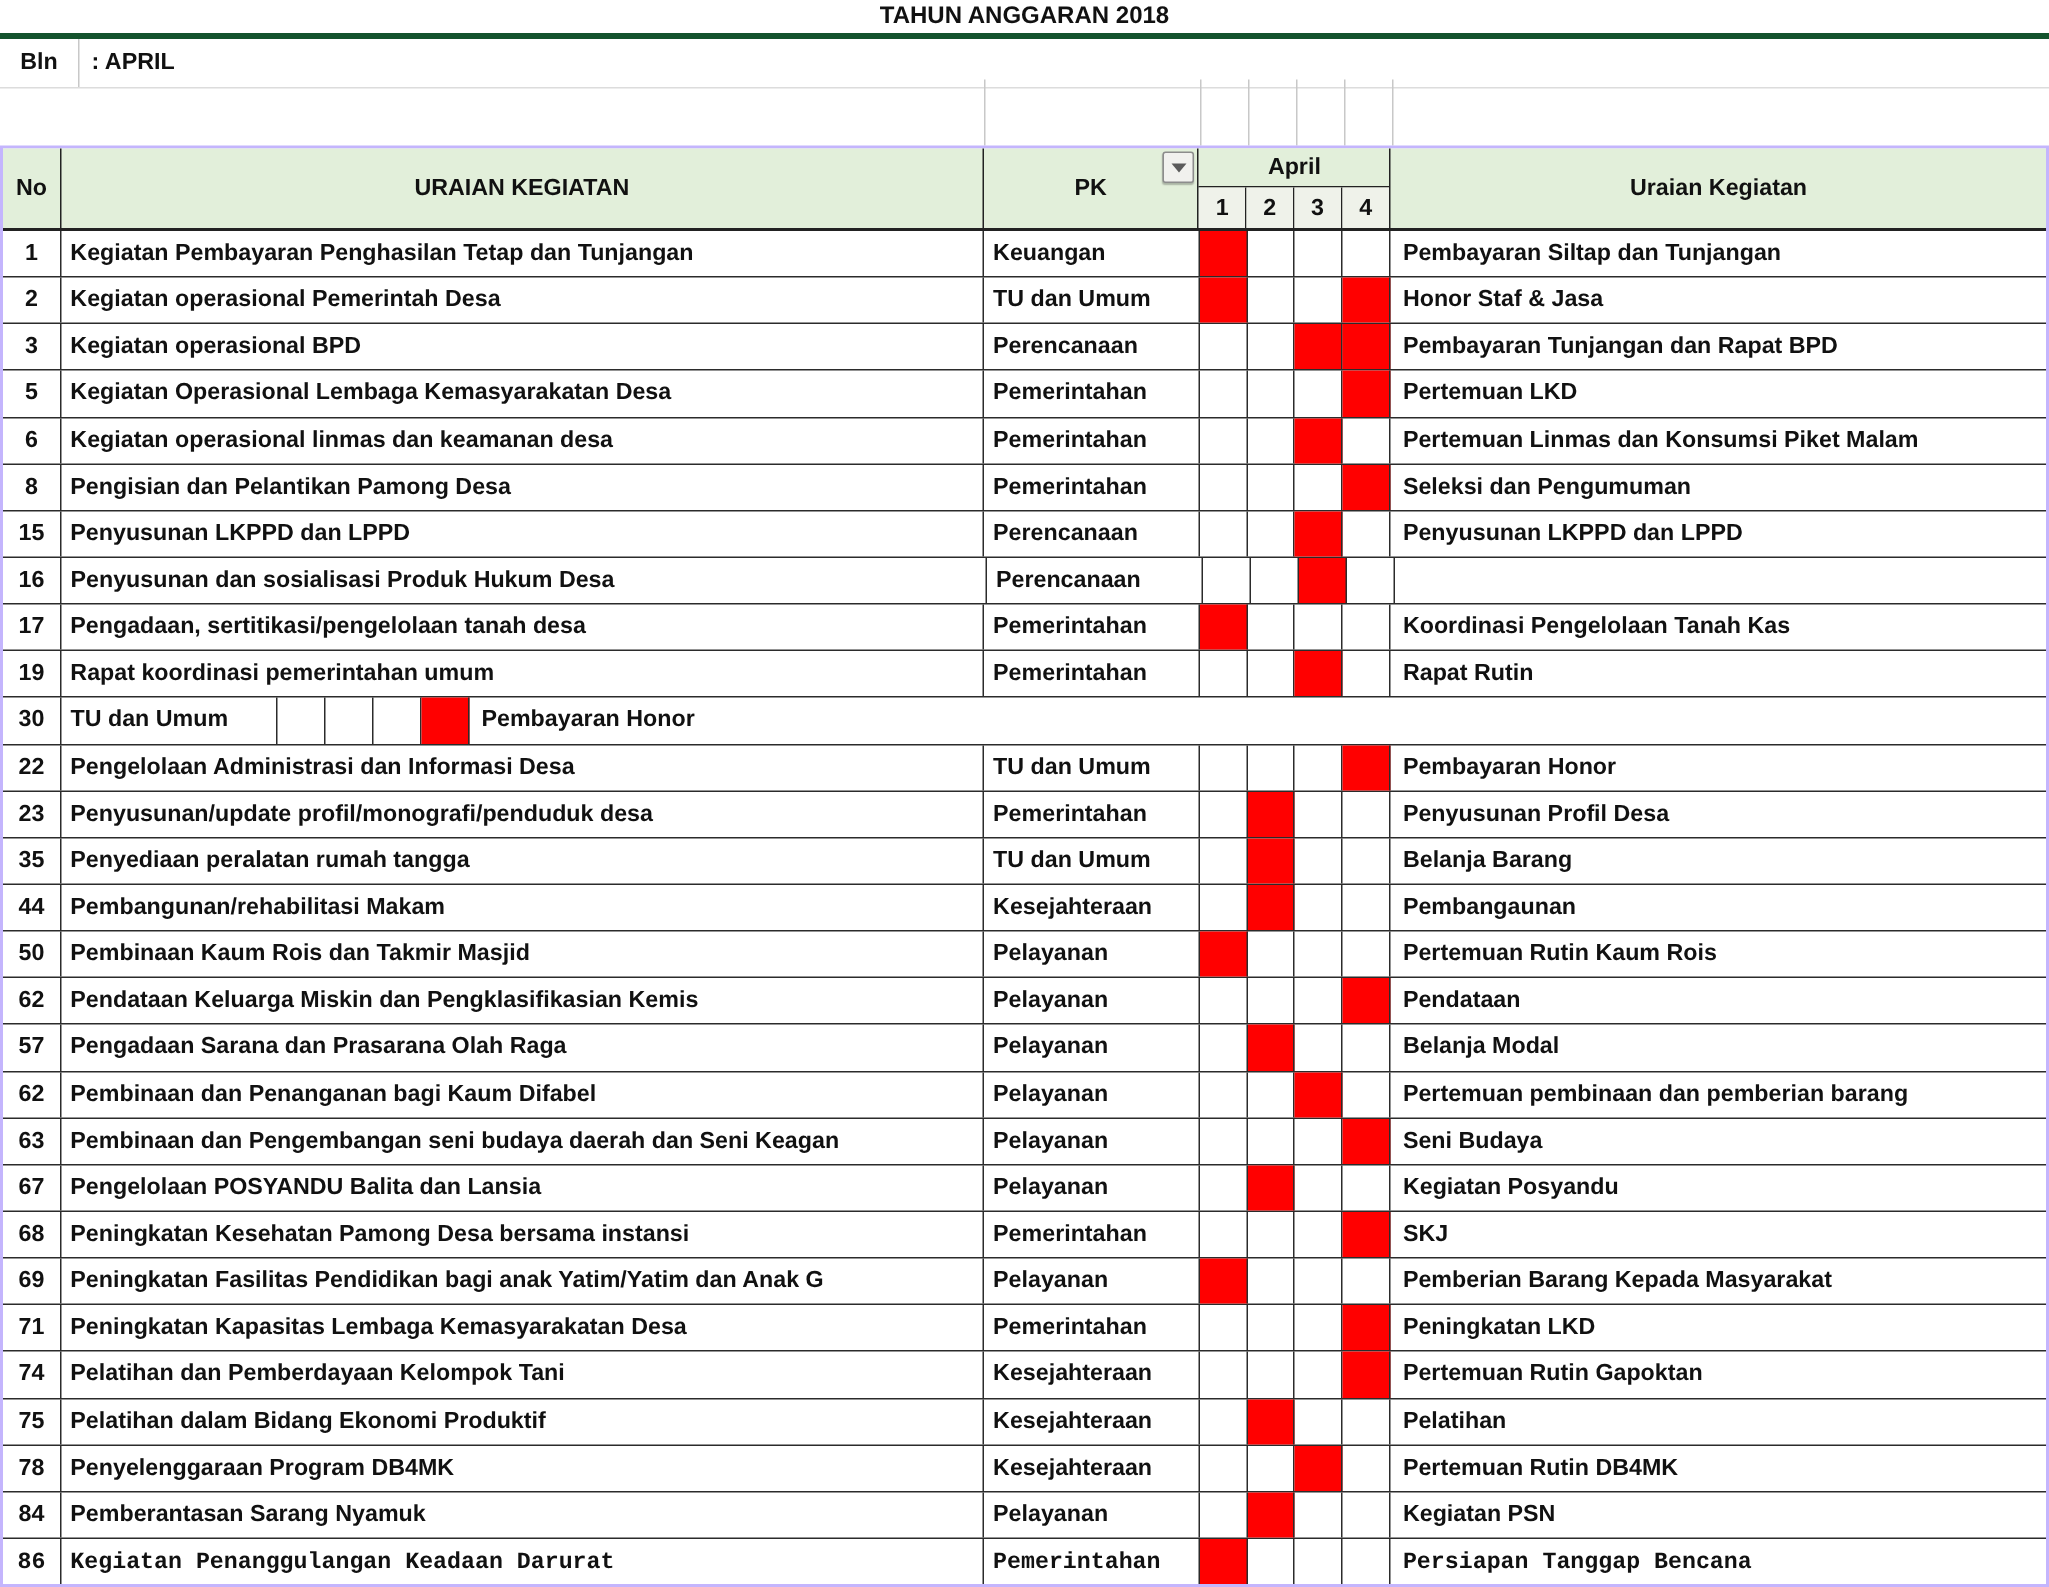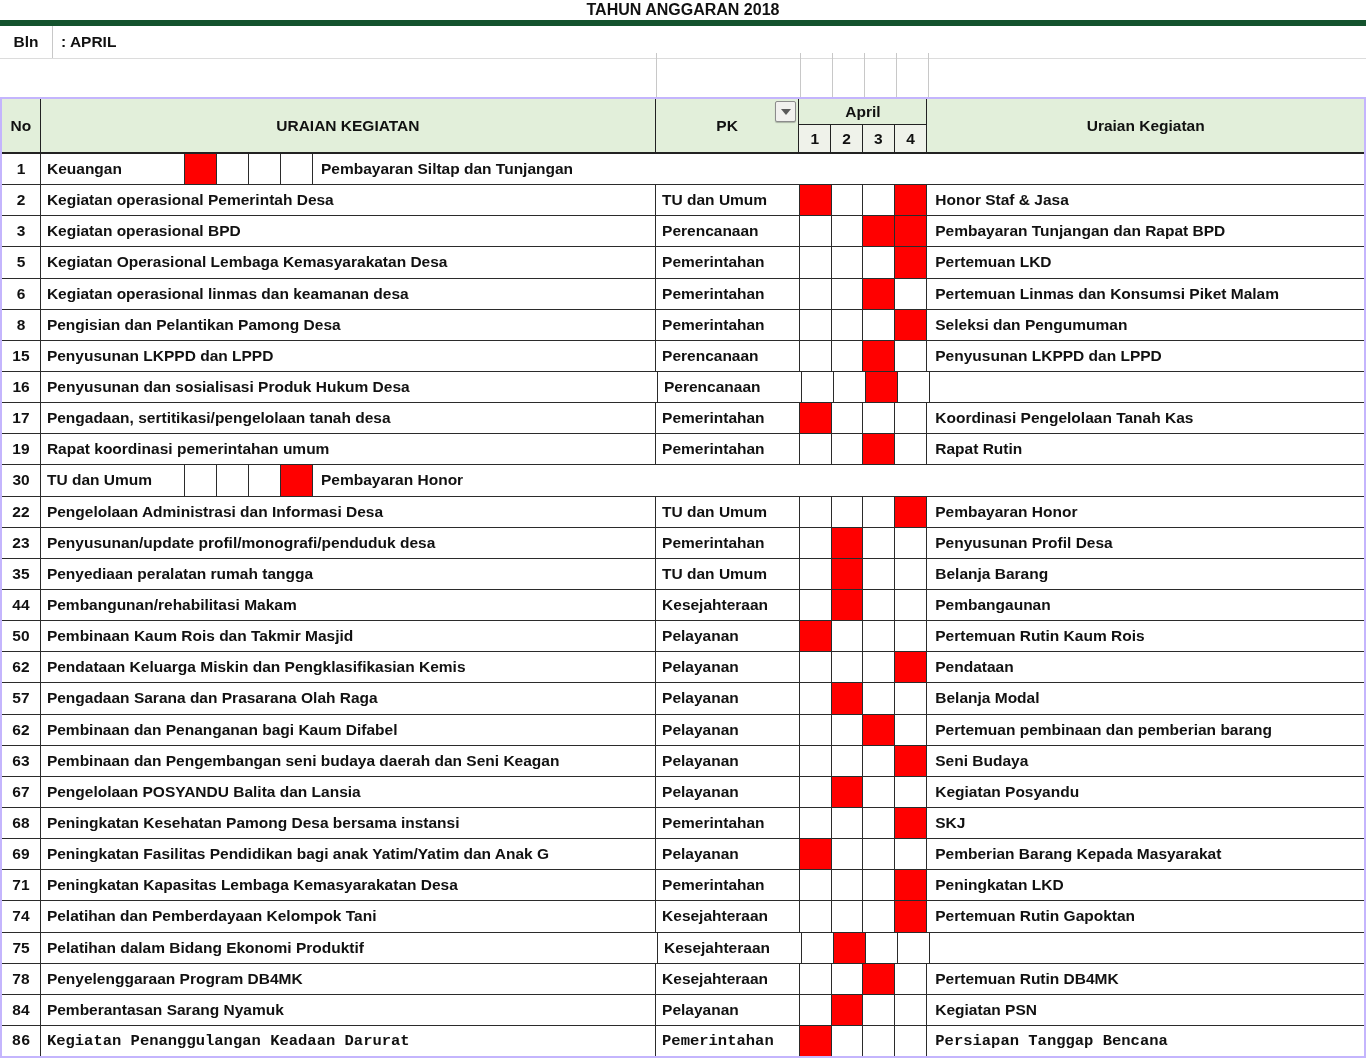--- a/index.html
+++ b/index.html
@@ -5,21 +5,21 @@
   * { margin:0; padding:0; box-sizing:border-box; }
   html,body { background:#ffffff; }
   .sheet {
     position:relative; width:1366px; height:1058px; background:#fff;
     font-family:"Liberation Sans", sans-serif; font-weight:bold; color:#111;
     overflow:hidden;
   }
   
   .title-row { height:27px; display:flex; align-items:center; justify-content:center;
     font-size:16px; border-bottom:1px solid #dcdcdc; }
-  .title-row.second { height:26px; border-bottom:6px solid #14532d;justify-content:center; }
+  .title-row.second { height:26px; border-bottom:4px solid #14532d;justify-content:center; }
   .bln-row { height:33px; display:flex; align-items:center; font-size:15.5px;
     border-bottom:1px solid #dcdcdc; position:relative; }
   .bln-cell { width:53px; height:100%; display:flex; align-items:center; justify-content:center;
     border-right:1px solid #c8c8c8; }
   .bln-value { padding-left:8px; }
   .empty-row { height:11px; position:relative; }
   .top-vlines { position:absolute; left:0; top:53px; width:1366px; height:44px; pointer-events:none; }
   .top-vlines .vl { position:absolute; top:0; width:1px; height:100%; background:#c8c8c8; }
   
   .table { position:absolute; left:0; top:97px; width:1366px; height:961px;
@@ -97,20 +97,21 @@
             <div class="wkh">3</div>
             <div class="wkh">4</div>
           </div>
       </div>
       <div class="hc w-u2">Uraian Kegiatan</div>
     </div>
 
     <div class="tbody" id="tbody">
         <div class="row">
           <div class="cell c-no">1</div>
+          <div class="cell c-u1">Kegiatan Pembayaran Penghasilan Tetap dan Tunjangan</div>
           <div class="cell c-pk">Keuangan</div>
           <div class="cell wk on"></div>
           <div class="cell wk"></div>
           <div class="cell wk"></div>
           <div class="cell wk"></div>
           <div class="cell c-u2">Pembayaran Siltap dan Tunjangan</div>
         </div>
         <div class="row">
           <div class="cell c-no">2</div>
           <div class="cell c-u1">Kegiatan operasional Pemerintah Desa</div>
@@ -350,20 +351,21 @@
           <div class="cell c-u2">Pertemuan Rutin Gapoktan</div>
         </div>
         <div class="row">
           <div class="cell c-no">75</div>
           <div class="cell c-u1">Pelatihan dalam Bidang Ekonomi Produktif</div>
           <div class="cell c-pk">Kesejahteraan</div>
           <div class="cell wk"></div>
           <div class="cell wk on"></div>
           <div class="cell wk"></div>
           <div class="cell wk"></div>
+          <div class="cell c-u2">Pelatihan</div>
         </div>
         <div class="row">
           <div class="cell c-no">78</div>
           <div class="cell c-u1">Penyelenggaraan Program DB4MK</div>
           <div class="cell c-pk">Kesejahteraan</div>
           <div class="cell wk"></div>
           <div class="cell wk"></div>
           <div class="cell wk on"></div>
           <div class="cell wk"></div>
           <div class="cell c-u2">Pertemuan Rutin DB4MK</div>

